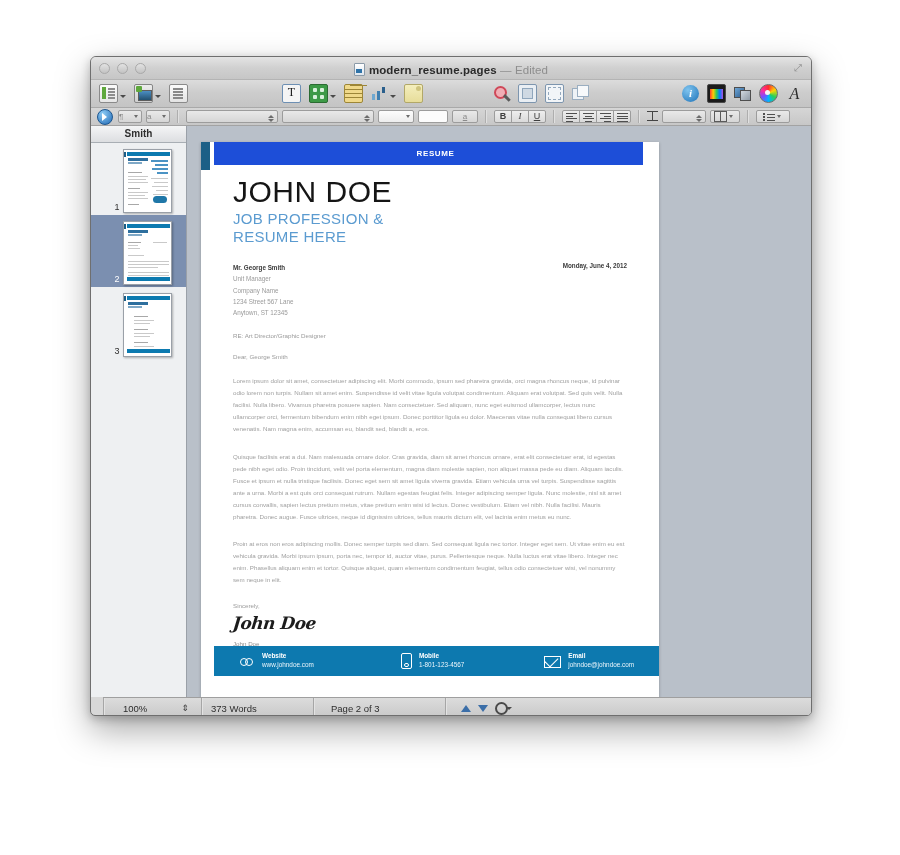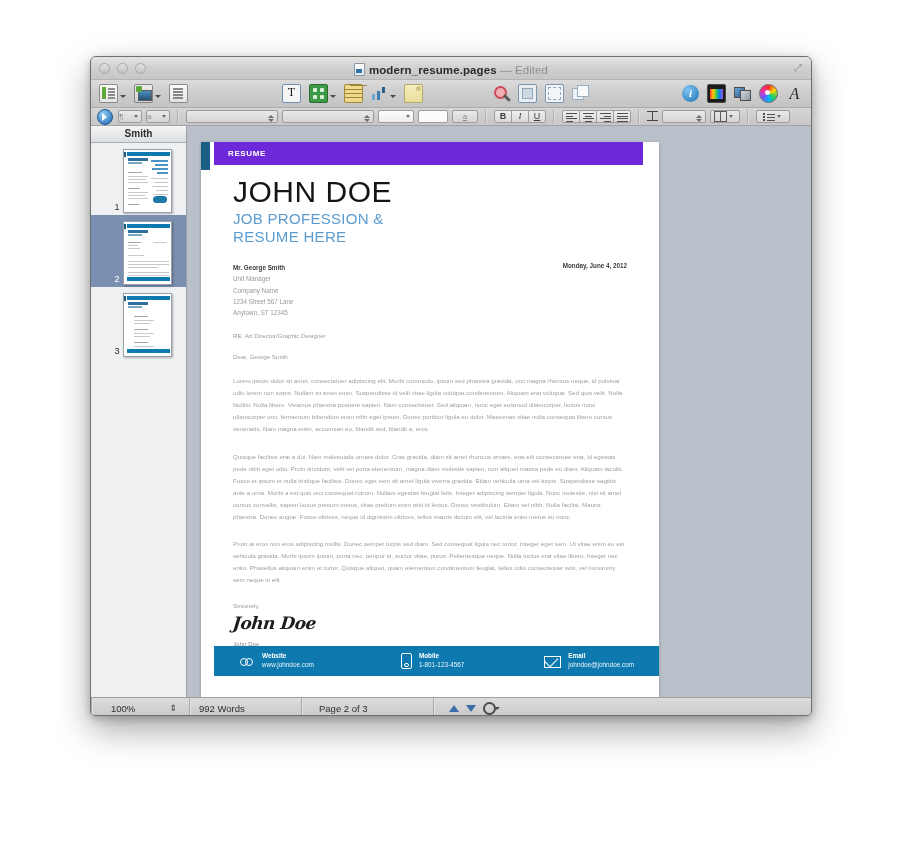--- a/index.html
+++ b/index.html
@@ -429,22 +429,22 @@
     box-shadow: 0 1px 3px rgba(0,0,0,0.25);
   }
   .page-accent {
     position: absolute; left: 0; top: 0;
     width: 9px; height: 28px;
     background: #1c5f86;
   }
   .page-band {
     position: absolute; left: 13px; top: 0;
     right: 16px; height: 23px;
-    background: #6d28d9;
-    display: flex; align-items: center;
+    background: #1d4ed8;
+    display: flex; align-items: center; justify-content: center;
   }
   .page-band span {
     color: #ffffff; font-size: 8px; font-weight: bold;
     letter-spacing: 0.6px; margin-left: 14px;
   }
   .page-inner { position: absolute; left: 32px; right: 32px; top: 34px; }
 
   .doc-name {
     font-size: 30px;
     color: #151515;
@@ -539,20 +539,21 @@
 
   
   .statusbar {
     height: 20px;
     background: linear-gradient(to bottom,#dcdcdc,#c8c8c8);
     border-top: 1px solid #9f9f9f;
     display: flex;
     align-items: center;
     font-size: 9.5px;
     color: #2d2d2d;
+    margin-left: 12px;
   }
   .sb-cell {
     height: 20px;
     display: flex; align-items: center;
     padding: 0 8px;
     box-sizing: border-box;
   }
   .sb-div { width:1px; height:20px; background:#a6a6a6; border-right:1px solid #e3e3e3; }
   .sb-zoom { width: 96px; justify-content: space-between; padding-left: 18px; padding-right: 12px; }
   .sb-stepper-glyph { font-size: 9px; color: #3a3a3a; line-height: 1; }
@@ -895,21 +896,21 @@
       </div>
     </div>
 
     <div class="statusbar">
       <div class="sb-div"></div>
       <div class="sb-cell sb-zoom">
         <span>100%</span>
         <span class="sb-stepper-glyph">⇕</span>
       </div>
       <div class="sb-div"></div>
-      <div class="sb-cell sb-words">992 Words</div>
+      <div class="sb-cell sb-words">373 Words</div>
       <div class="sb-div"></div>
       <div class="sb-cell sb-page">Page 2 of 3</div>
       <div class="sb-div"></div>
       <div class="sb-cell sb-nav">
         <span class="tri-up"></span>
         <span class="tri-dn"></span>
         <span class="gear"></span>
       </div>
       <div class="sb-flex"></div>
     </div>

